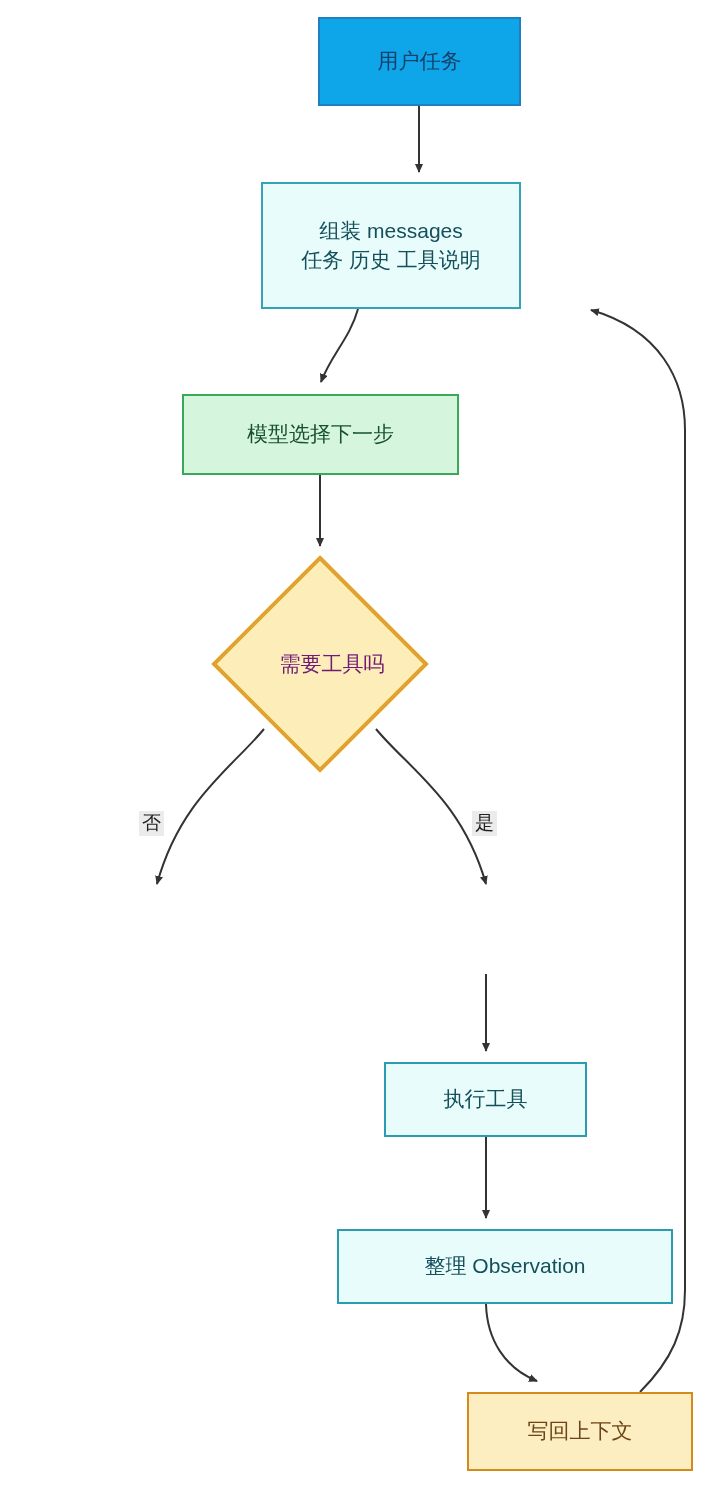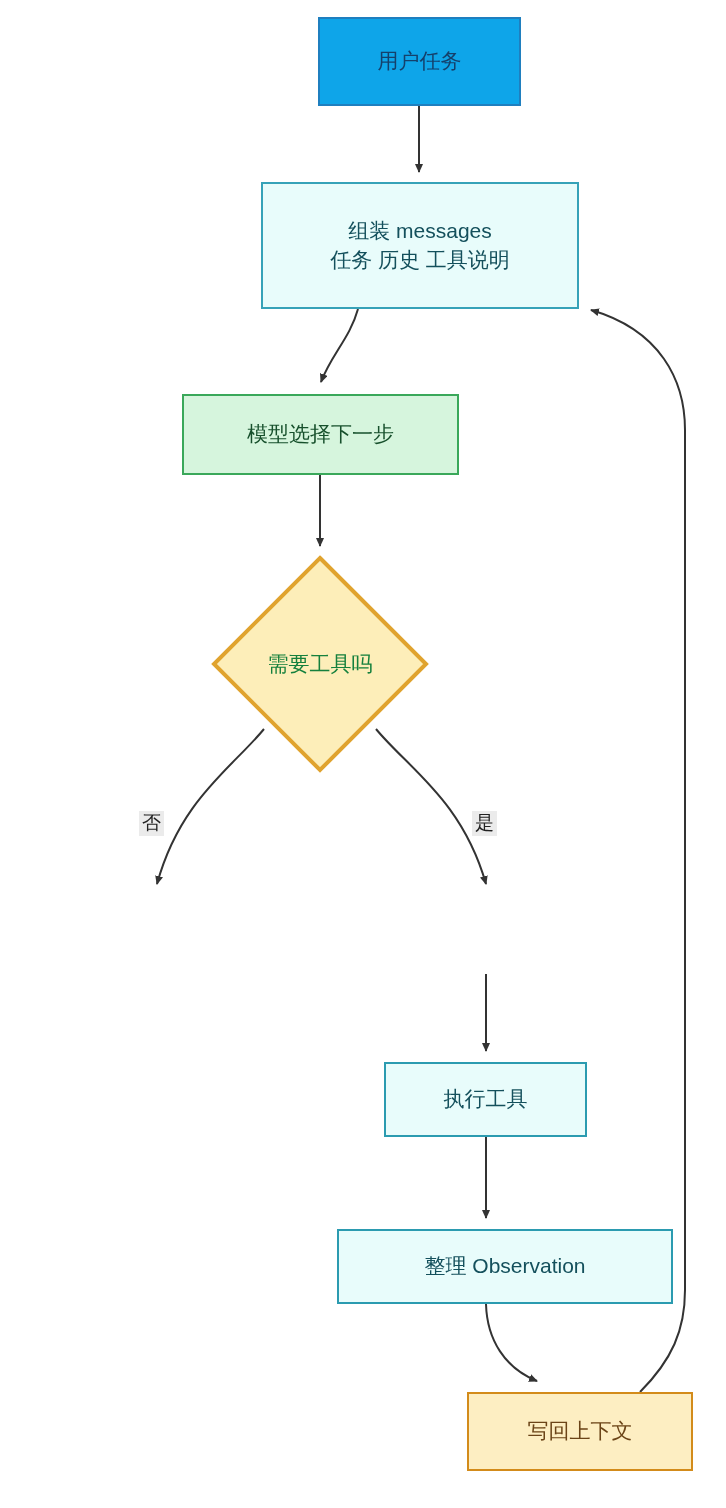--- a/index.html
+++ b/index.html
@@ -39,21 +39,21 @@
     border-style: solid;
     z-index: 2;
   }
   .node-user-task {
     left: 318px; top: 17px; width: 203px; height: 89px;
     background: #0ea5e9;
     border-color: #1f7fbf;
     color: #15406b;
   }
   .node-assemble {
-    left: 261px; top: 182px; width: 318px; height: 127px;
+    left: 261px; top: 182px; width: 260px; height: 127px;
     background: #e8fcfb;
     border-color: #36a2b8;
     color: #14505c;
   }
   .node-model-step {
     left: 182px; top: 394px; width: 277px; height: 81px;
     background: #d6f5dd;
     border-color: #3aa85a;
     color: #17502c;
   }
@@ -62,27 +62,27 @@
     left: 211px; top: 555px; width: 218px; height: 218px;
     z-index: 2;
   }
   .diamond-shape {
     position: absolute;
     left: 0; top: 0;
     width: 100%; height: 100%;
   }
   .diamond-label {
     position: absolute;
-    left: 0; top: 0;
+    left: 12px; top: 0;
     width: 100%; height: 100%;
     display: flex;
     align-items: center;
     justify-content: center;
     font-size: 21px;
-    color: #15803d;
+    color: #701a75;
     text-align: center;
   }
   .node-final-answer {
     left: 27px; top: 895px; width: 255px; height: 79px;
     background: #d9ecfb;
     border-color: #1f7fbf;
     color: #15406b;
   }
   .node-validate {
     left: 359px; top: 895px; width: 255px; height: 79px;

